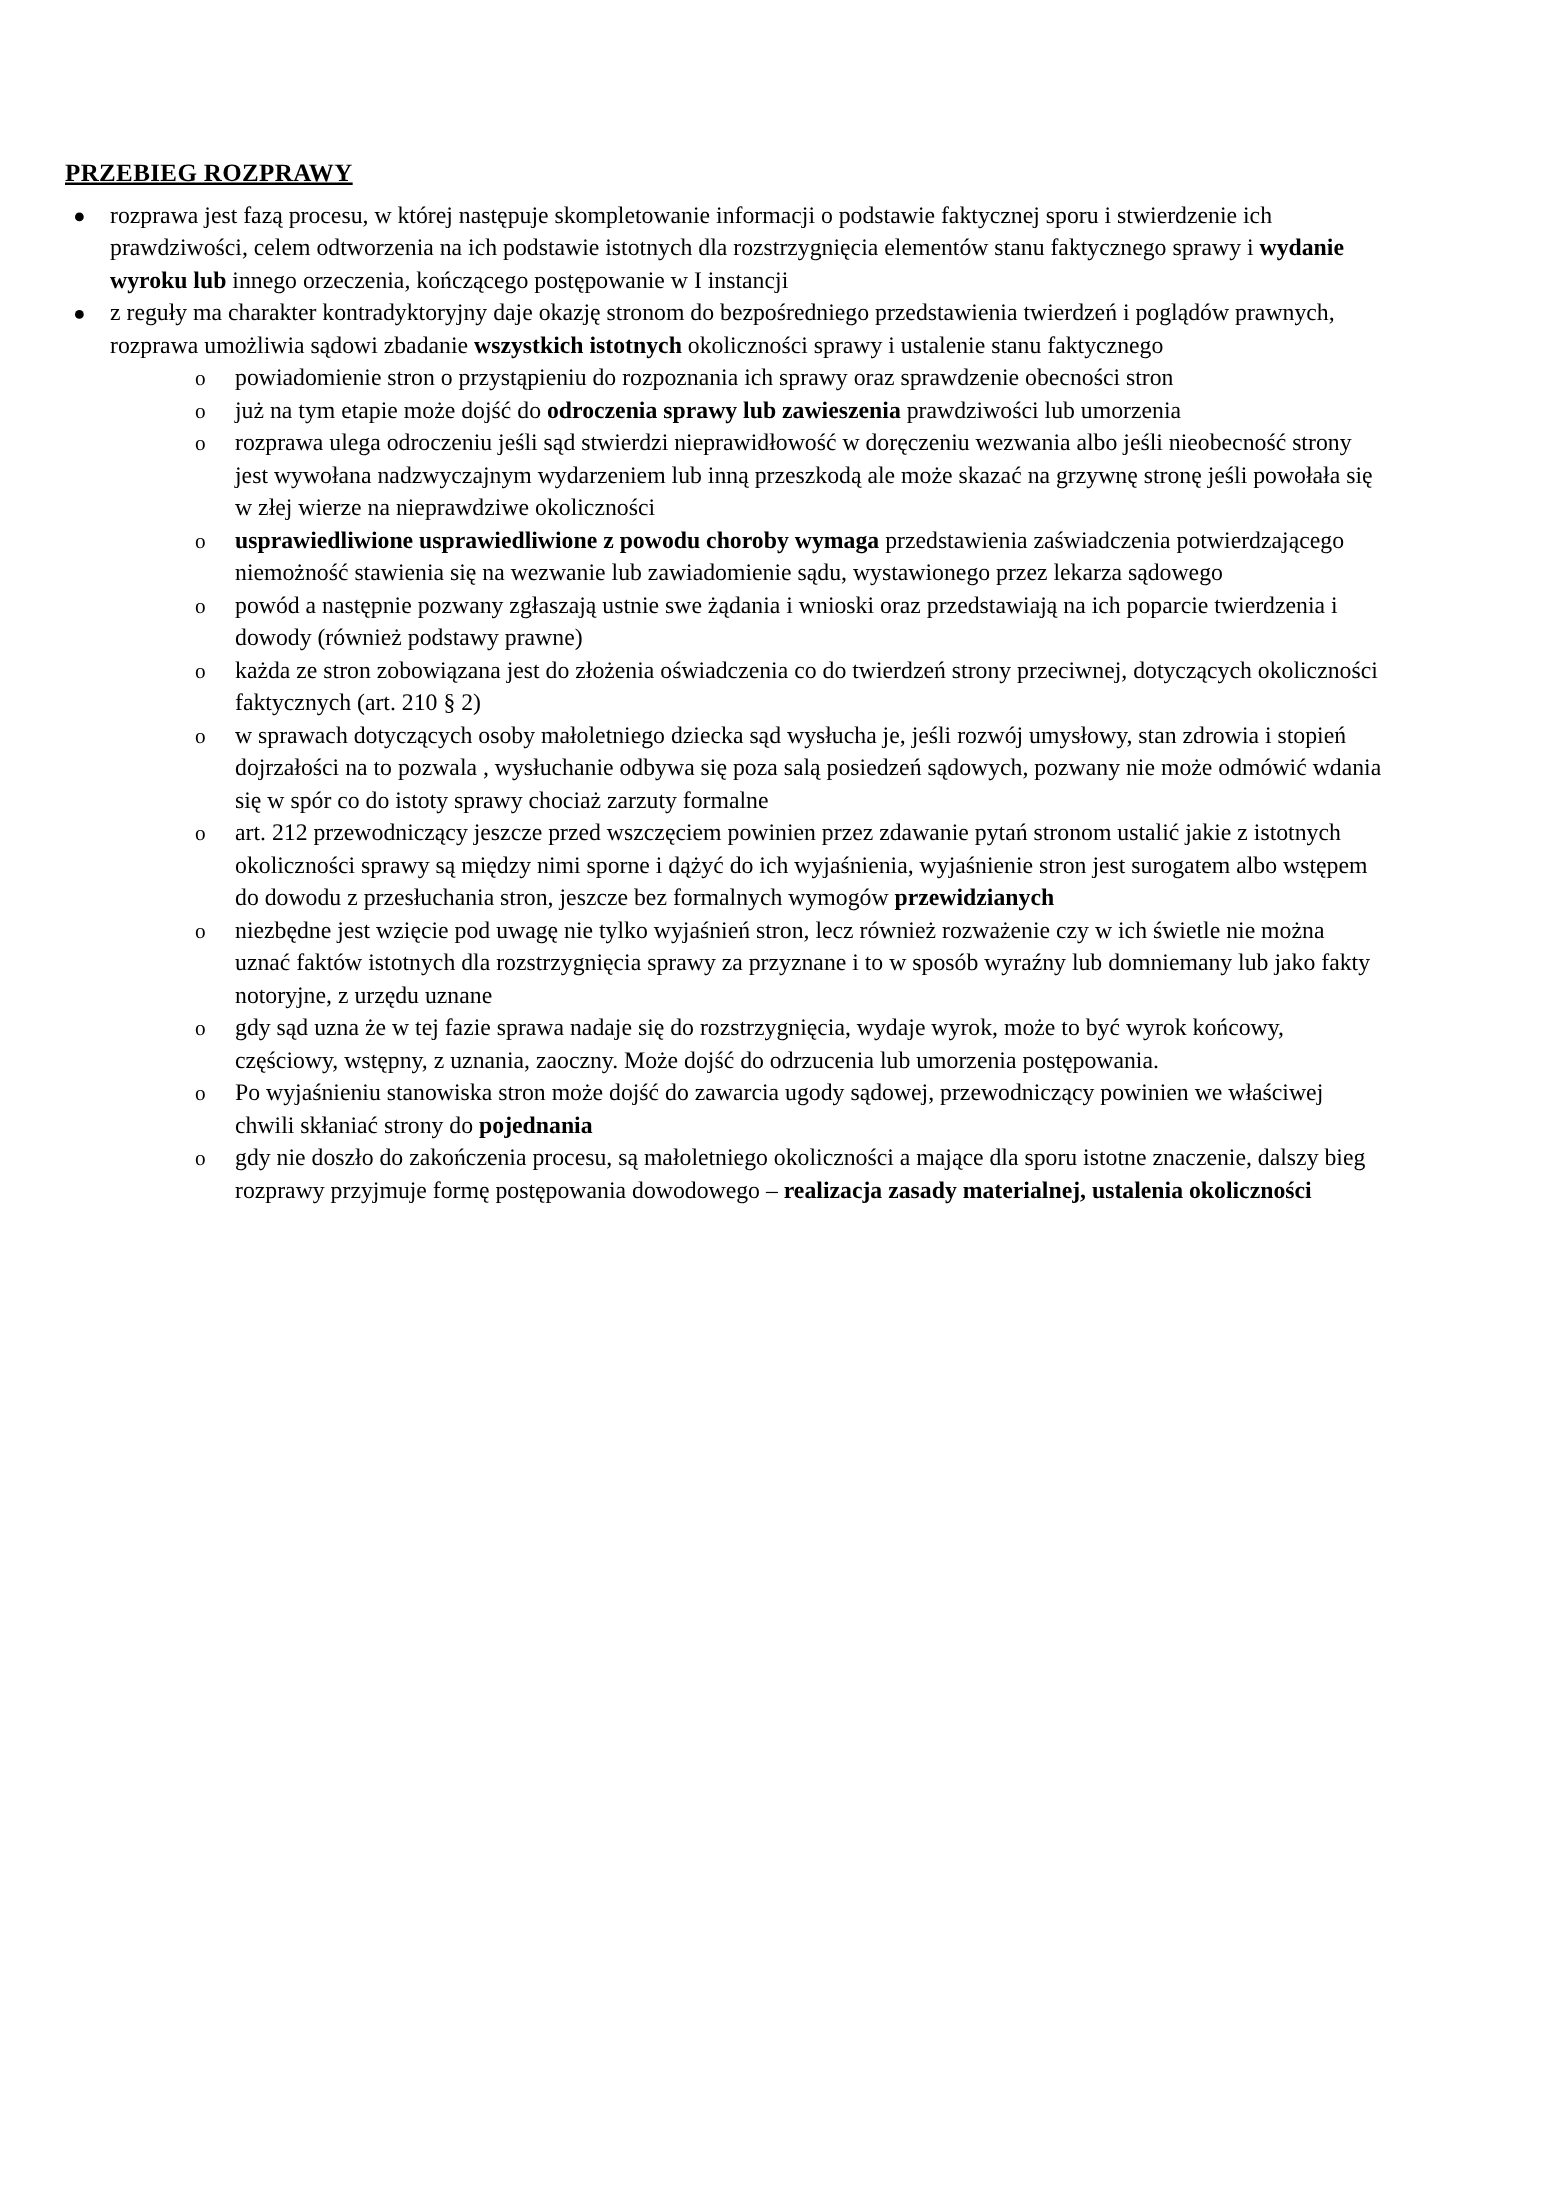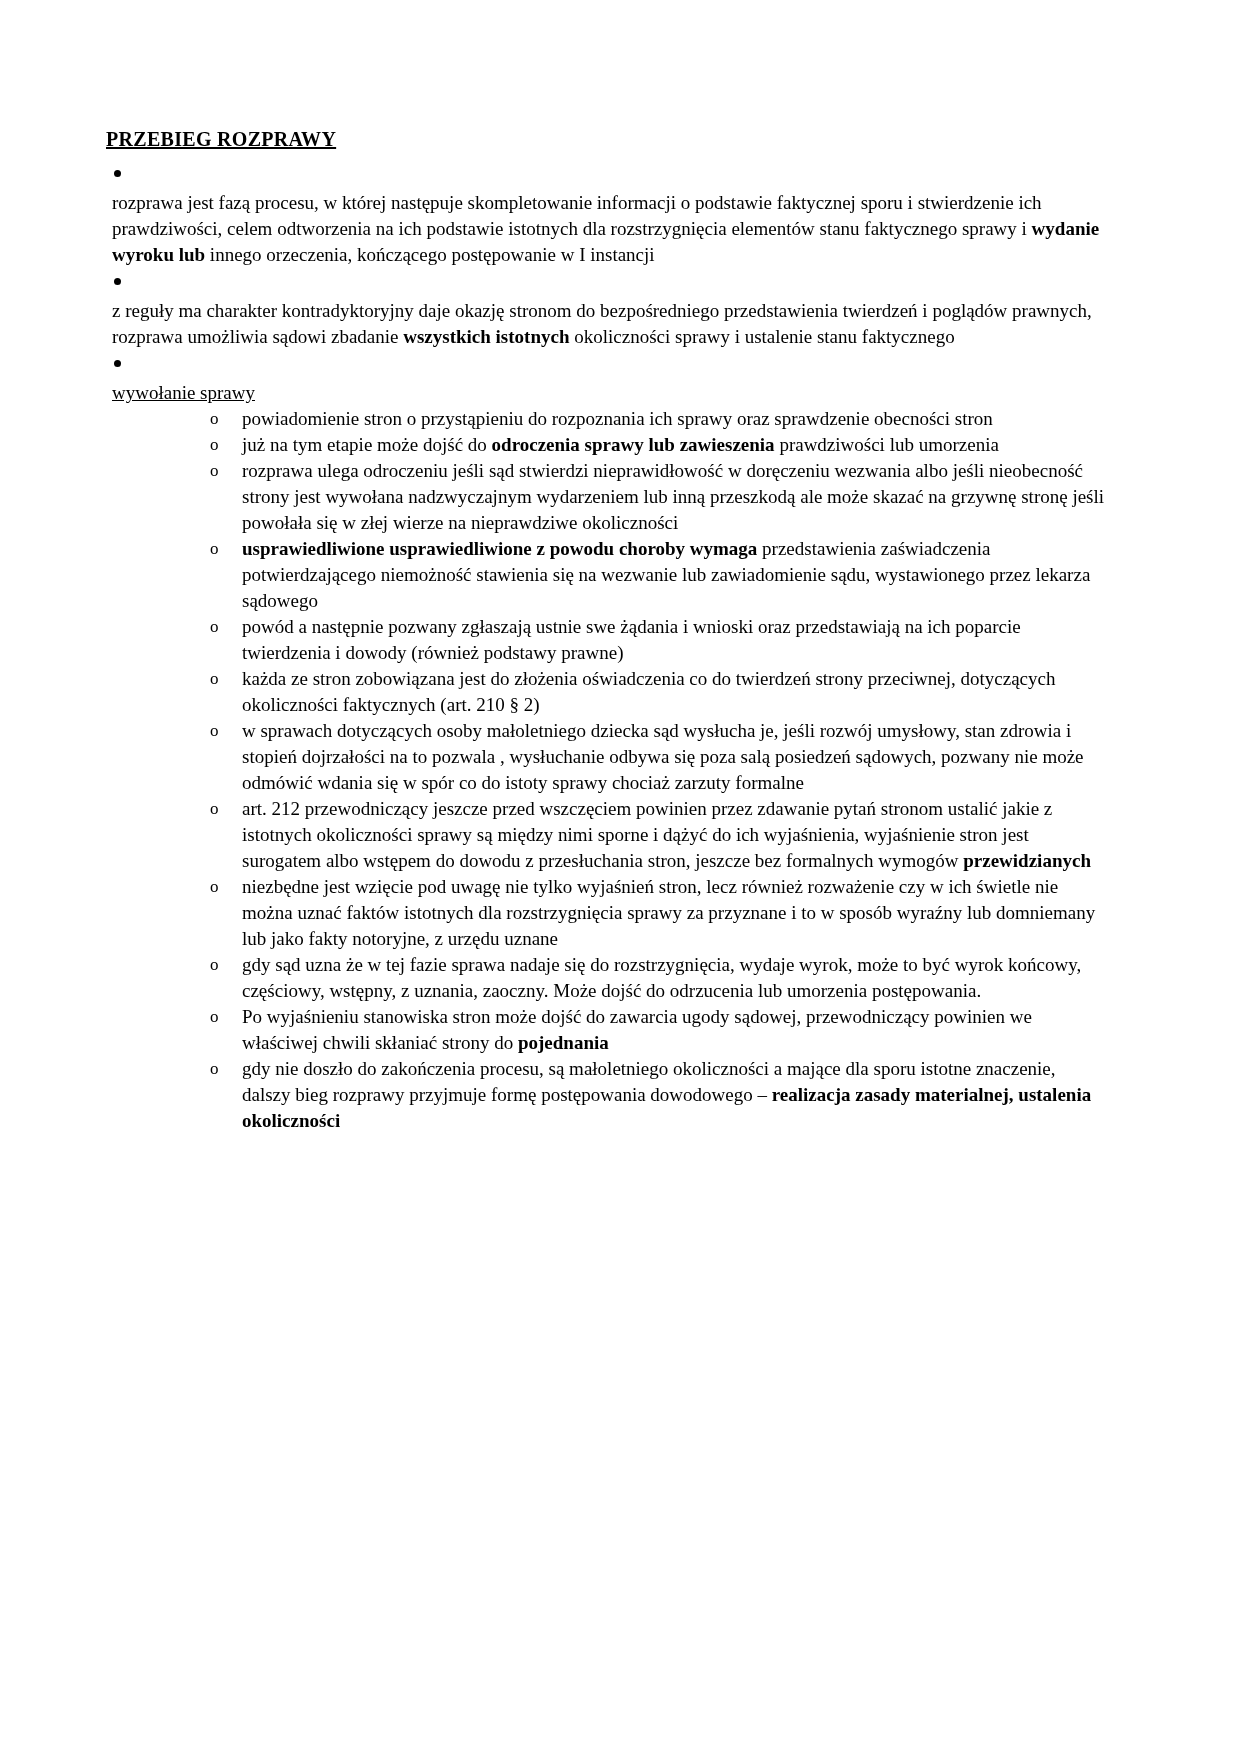--- a/index.html
+++ b/index.html
@@ -6,39 +6,39 @@
     margin: 0;
     padding: 0;
     background: #ffffff;
   }
   .page {
     position: relative;
     width: 1240px;
     min-height: 1754px;
     box-sizing: border-box;
     background: #ffffff;
-    padding: 126px 132px 60px 106px;
+    padding: 126px 132px 60px 52px;
     font-family: "Liberation Serif", "DejaVu Serif", serif;
     font-size: 19px;
     line-height: 26px;
     color: #000000;
     text-align: left;
   }
   .title {
     font-size: 20px;
     font-weight: bold;
     text-decoration: underline;
     letter-spacing: 0.3px;
     margin: 0 0 8px 0;
   }
   .item {
     display: flex;
     align-items: flex-start;
   }
-  .level1 { margin-left: 6px; flex-direction: column; }
+  .level1 { margin-left: 6px; }
   .level1 .bullet {
     flex: 0 0 30px;
     width: 30px;
     display: flex;
   }
   .level1 .dot {
     width: 7px;
     height: 7px;
     background: #000;
     border-radius: 50%;
@@ -65,26 +65,20 @@
         <span class="bullet">
           <span class="dot"></span>
         </span>
         <span class="text"><span>rozprawa jest fazą procesu, w której następuje skompletowanie informacji o podstawie faktycznej sporu i stwierdzenie ich prawdziwości, celem odtworzenia na ich podstawie istotnych dla rozstrzygnięcia elementów stanu faktycznego sprawy i </span><span class="b">wydanie wyroku lub</span><span> innego orzeczenia, kończącego postępowanie w I instancji</span></span>
       </div>
       <div class="item level1">
         <span class="bullet">
           <span class="dot"></span>
         </span>
         <span class="text"><span>z reguły ma charakter kontradyktoryjny daje okazję stronom do bezpośredniego przedstawienia twierdzeń i poglądów prawnych, rozprawa umożliwia sądowi zbadanie </span><span class="b">wszystkich istotnych</span><span> okoliczności sprawy i ustalenie stanu faktycznego</span></span>
-      </div>
-      <div class="item level1">
-        <span class="bullet">
-          <span class="dot"></span>
-        </span>
-        <span class="text"><span class="u">wywołanie sprawy</span></span>
       </div>
       <div class="item level2">
         <span class="bullet">o</span>
         <span class="text"><span>powiadomienie stron o przystąpieniu do rozpoznania ich sprawy oraz sprawdzenie obecności stron</span></span>
       </div>
       <div class="item level2">
         <span class="bullet">o</span>
         <span class="text"><span>już na tym etapie może dojść do </span><span class="b">odroczenia sprawy lub zawieszenia</span><span> prawdziwości lub umorzenia</span></span>
       </div>
       <div class="item level2">

